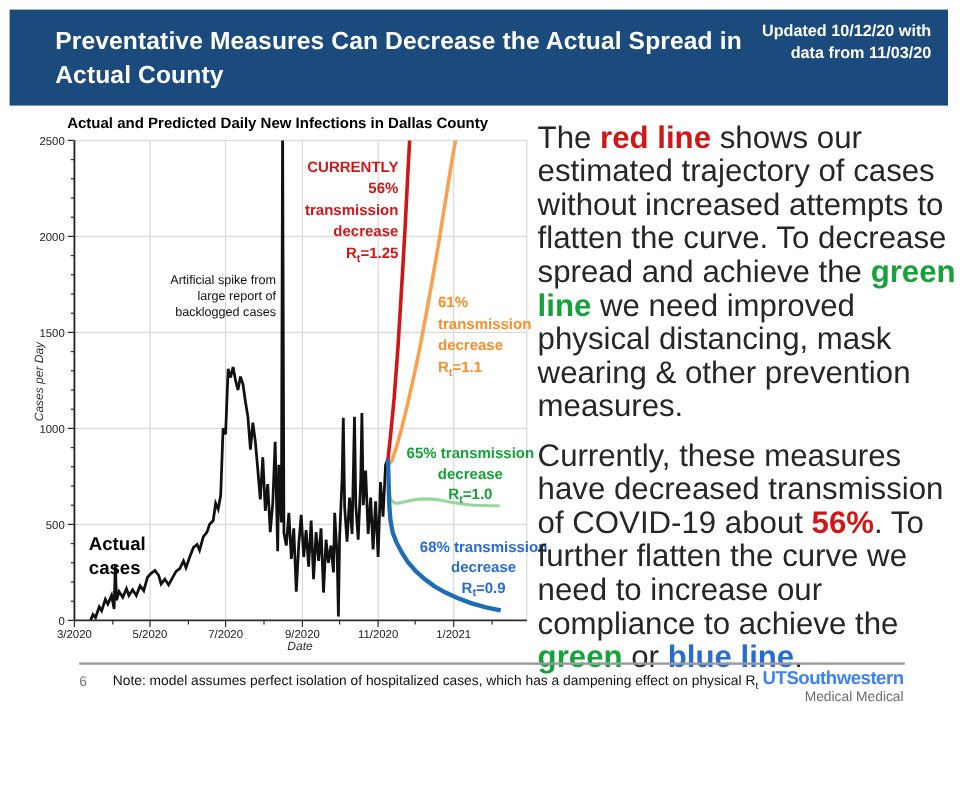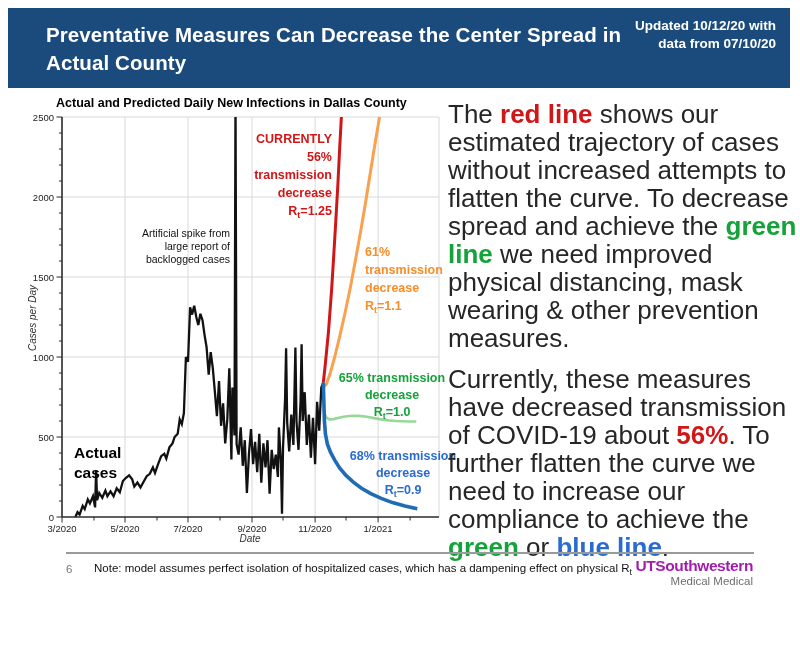--- a/index.html
+++ b/index.html
@@ -38,26 +38,26 @@
   .logo-main{font-size:15.5px;font-weight:bold;letter-spacing:-0.4px;}
   .logo-sub{font-size:11.5px;color:#6d6d6d;}
 </style>
 </head>
 <body>
 
 <div class="slide">
 
   <div class="header-bar" style="background: rgb(27, 75, 124);">
     <div class="slide-title">
-      <span>Preventative Measures Can Decrease the Center Spread in</span><br>
+      <span>Preventative Measures Can Decrease the Actual Spread in</span><br>
       <span>Actual County</span>
     </div>
     <div class="updated-note">
       <span>Updated 10/12/20 with</span><br>
-      <span>data from 07/10/20</span>
+      <span>data from 11/03/20</span>
     </div>
   </div>
 
   <div class="chart-wrap">
     <svg width="446" height="474" viewBox="0 0 446 474">
       <defs>
         <clipPath id="plotclip">
             <rect x="45" y="27" width="379" height="401"></rect>
           </clipPath>
       </defs>
@@ -188,17 +188,17 @@
     <p><span>The </span><span style="color: rgb(208, 23, 23); font-weight: bold;">red line</span><span> shows our estimated trajectory of cases without increased attempts to flatten the curve. To decrease spread and achieve the </span><span style="color: rgb(22, 162, 58); font-weight: bold;">green line</span><span> we need improved physical distancing, mask wearing &amp; other prevention measures.</span></p>
     <p><span>Currently, these measures have decreased transmission of COVID-19 about </span><span style="color: rgb(208, 23, 23); font-weight: bold;">56%</span><span>. To further flatten the curve we need to increase our compliance to achieve the </span><span style="color: rgb(22, 162, 58); font-weight: bold;">green</span><span> or </span><span style="color: rgb(42, 107, 210); font-weight: bold;">blue line</span><span>.</span></p>
   </div>
 
   <div class="divider"></div>
   <div class="pagenum">6</div>
   <div class="footnote">
     <span>Note: model assumes perfect isolation of hospitalized cases, which has a dampening effect on physical </span><span>R</span><sub>t</sub>
   </div>
   <div class="logo">
-    <div class="logo-main" style="color: #a21caf;">UTSouthwestern</div>
+    <div class="logo-main" style="color: #3b82f6;">UTSouthwestern</div>
     <div class="logo-sub">Medical Medical</div>
   </div>
 
 </div>
 
 </body></html>

